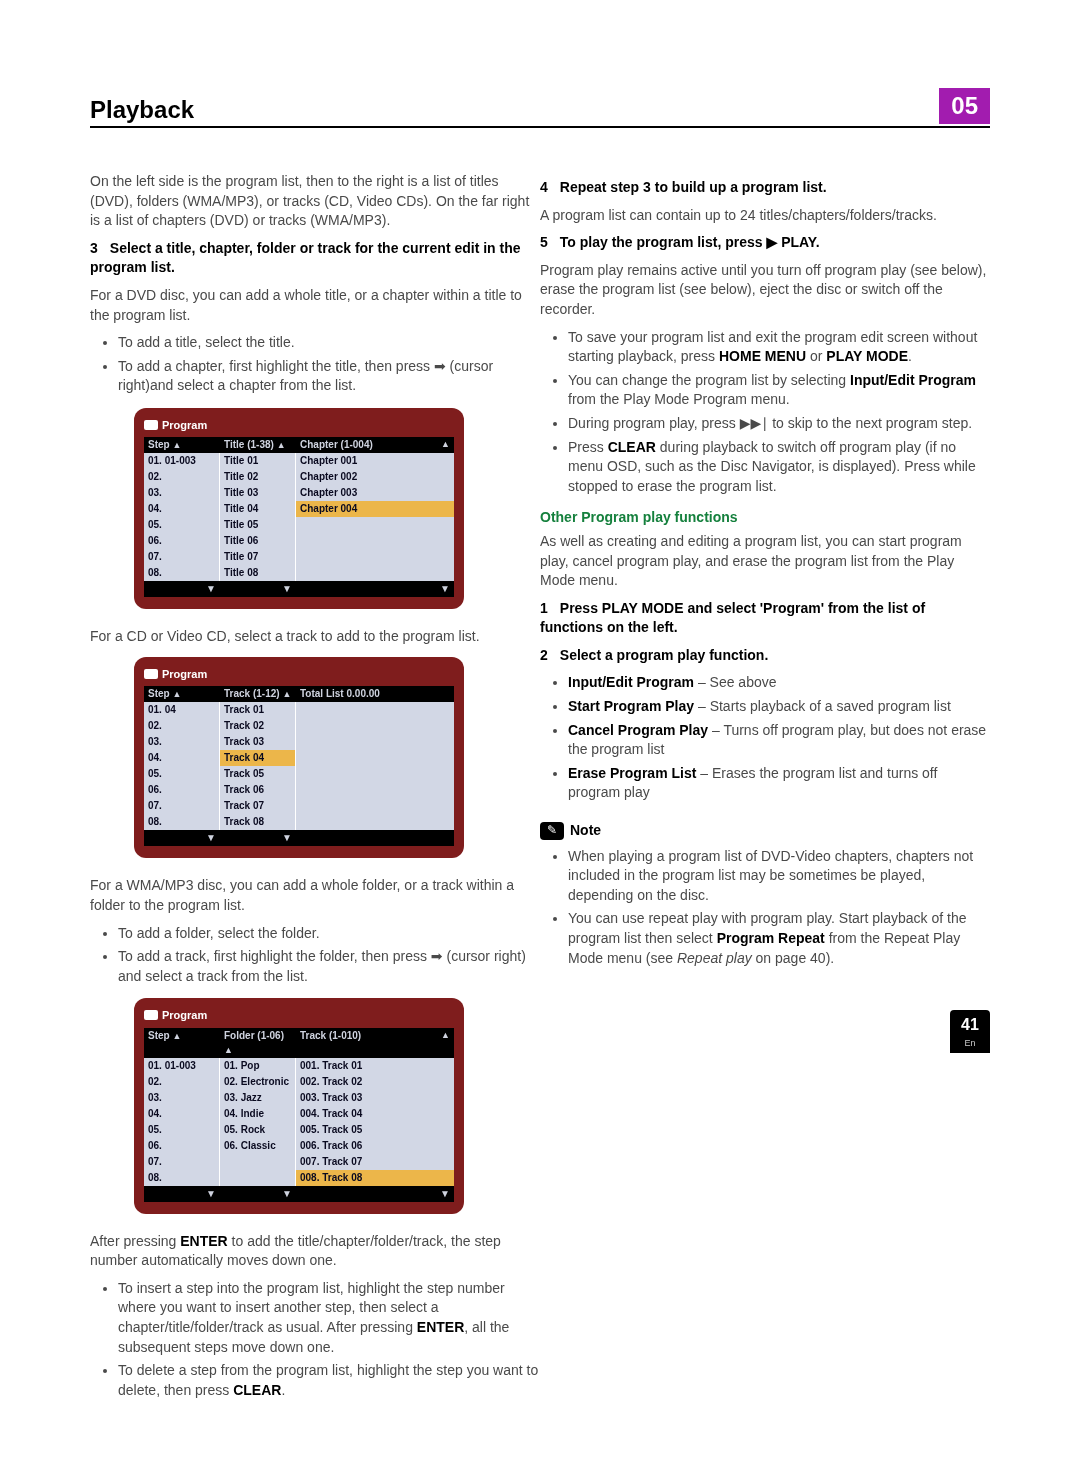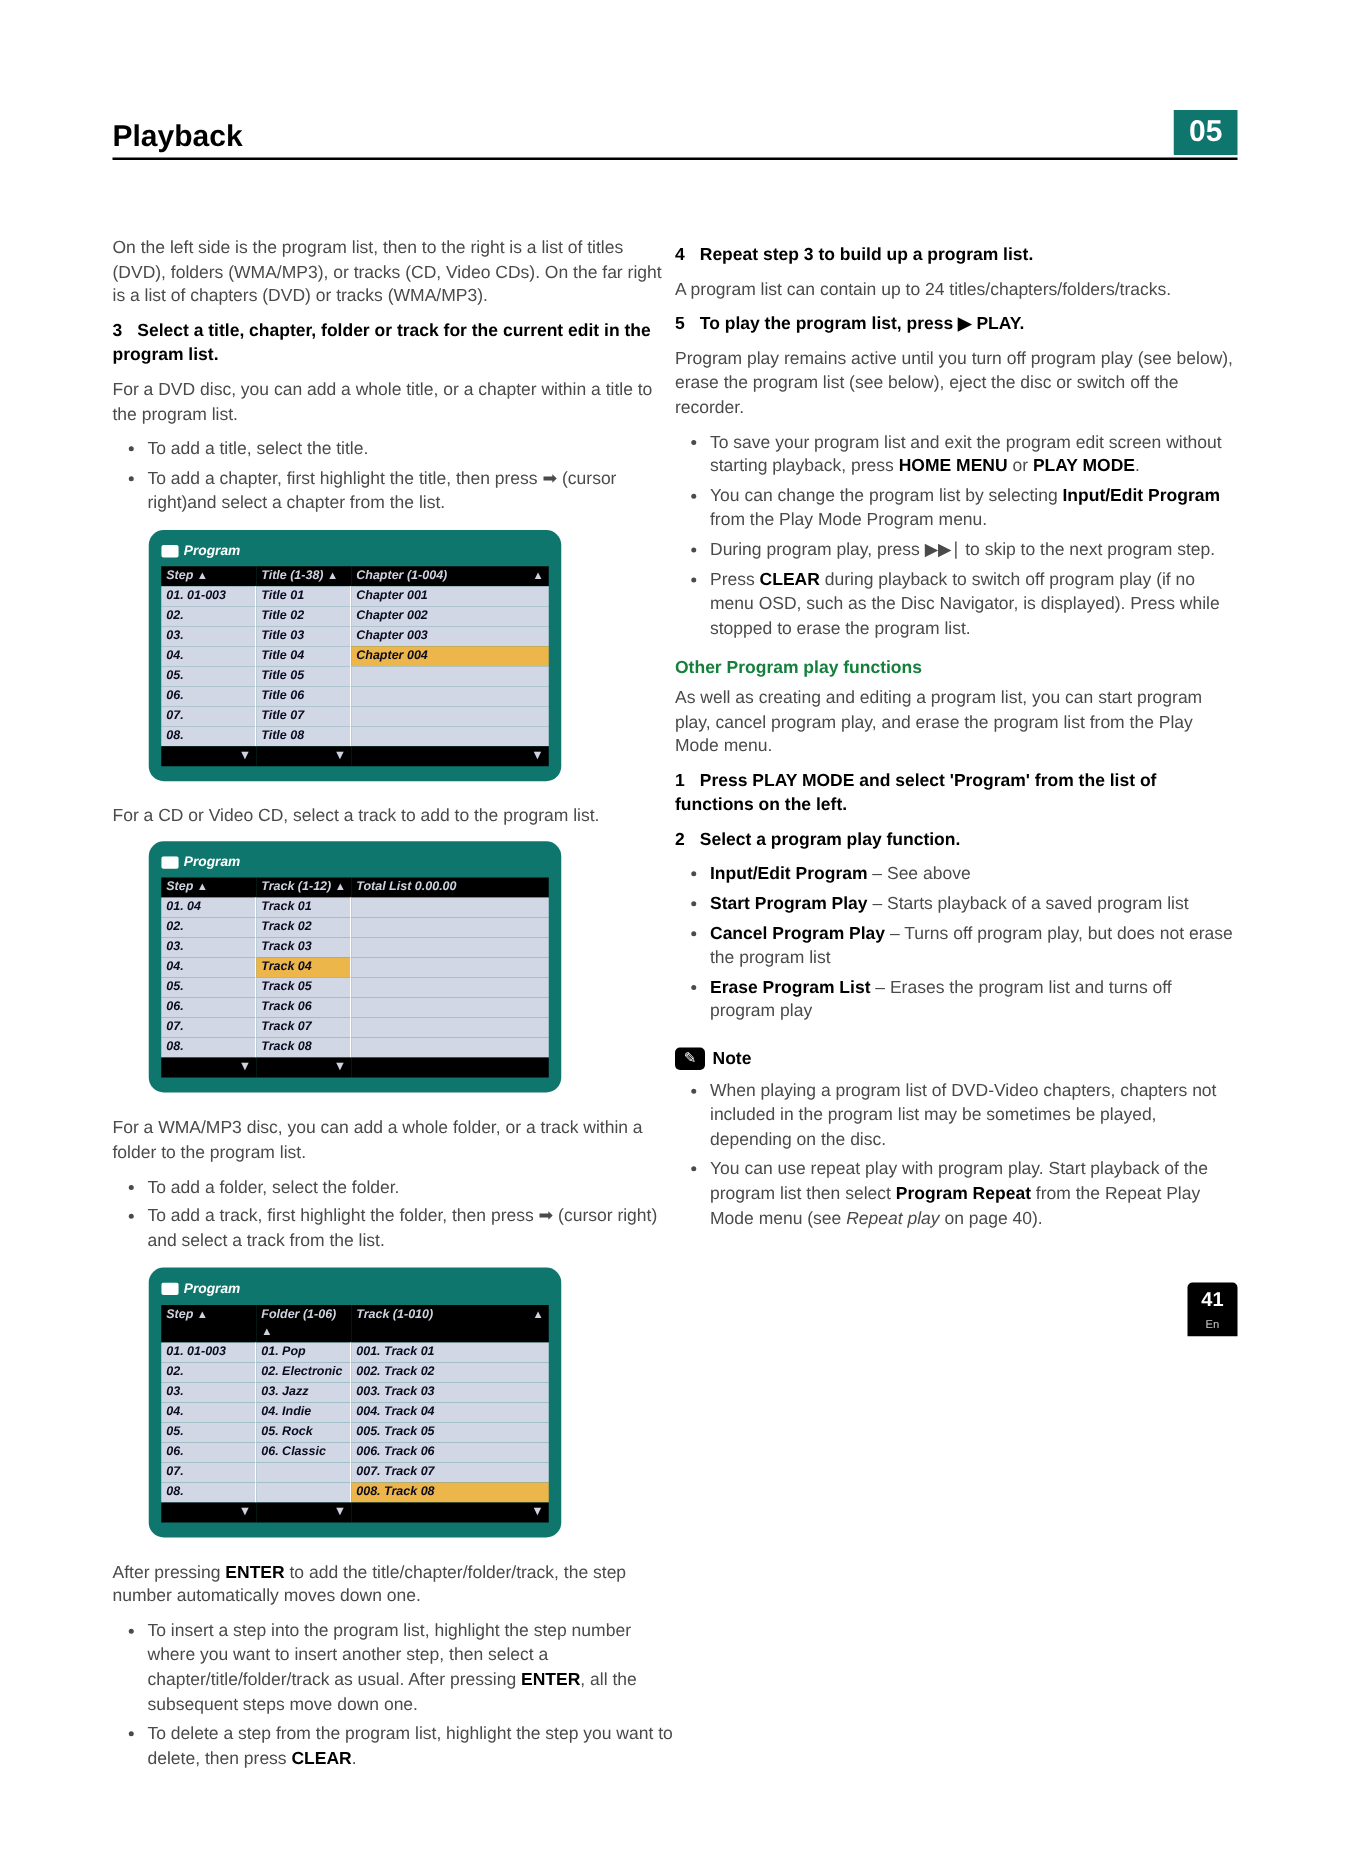--- a/index.html
+++ b/index.html
@@ -1,29 +1,29 @@
 <!DOCTYPE html>
 <html><head>
 <meta charset="utf-8">
 <style>
   * { box-sizing: border-box; margin: 0; padding: 0; }
   html, body { width: 1080px; font-family: Arial, Helvetica, sans-serif; color: #4a4a4a; background: #fff; }
   .page { padding: 90px 90px 30px 90px; }
-  .header { display: flex; border-bottom: 2px solid #000; align-items: flex-end; margin-bottom: 60px; }
+  .header { display: flex; border-bottom: 2px solid #000; align-items: flex-end; margin-bottom: 44px; }
   .header-title { font-size: 24px; font-weight: bold; color: #000; padding-bottom: 2px; }
-  .header-num { margin-left: auto; background: #0f766e; color: #fff; font-size: 24px; font-weight: bold; padding: 4px 12px; position: relative; top: -2px;}
+  .header-num { margin-left: auto; background: #a21caf; color: #fff; font-size: 24px; font-weight: bold; padding: 4px 12px; position: relative; top: -2px;}
   .cols { display: flex; }
   .col { flex: 1; font-size: 14px; line-height: 1.4; }
   .col p { margin-bottom: 8px; }
   .col ul { list-style: disc; margin-left: 28px; margin-bottom: 12px; }
   .col ul li { margin-bottom: 4px; }
   b, .bold { font-weight: bold; color: #000; }
   .step-head { font-weight: bold; color:#000; margin-top:6px; margin-bottom:2px;}
   .step-head .num { margin-right:12px; }
-  .screenshot { background:#0f766e; border-radius:12px; padding:10px 10px 12px 10px; margin:10px 10px 18px 29px; width:330px; color:#fff; font-size:10px;font-style:italic; }
+  .screenshot { background:#7f1d1d; border-radius:12px; padding:10px 10px 12px 10px; margin:10px 10px 18px 44px; width:330px; color:#fff; font-size:10px; }
   .screenshot .hdr { color:#fff; font-weight:bold; font-size:11px; margin-bottom:4px; display:flex; align-items:center; }
   .screenshot .hdr svg { margin-right:4px; }
   .screenshot .row { display:flex; }
   .screenshot .c1 { width:76px; padding:1px 4px; border-right:1px solid #444;}
   .screenshot .c2 { width:76px; padding:1px 4px; border-right:1px solid #444;}
   .screenshot .c3 { flex:1; padding:1px 4px; }
   .screenshot .head-row { font-weight:bold; color:#cfd3df;}
   .screenshot .head-row > div { background:#000; border:none;}
   .screenshot .dr { }
   .screenshot .dr > div { background:#d2d7e5; color:#0a0a20; font-weight:bold; border-right:1px solid #fff;}

